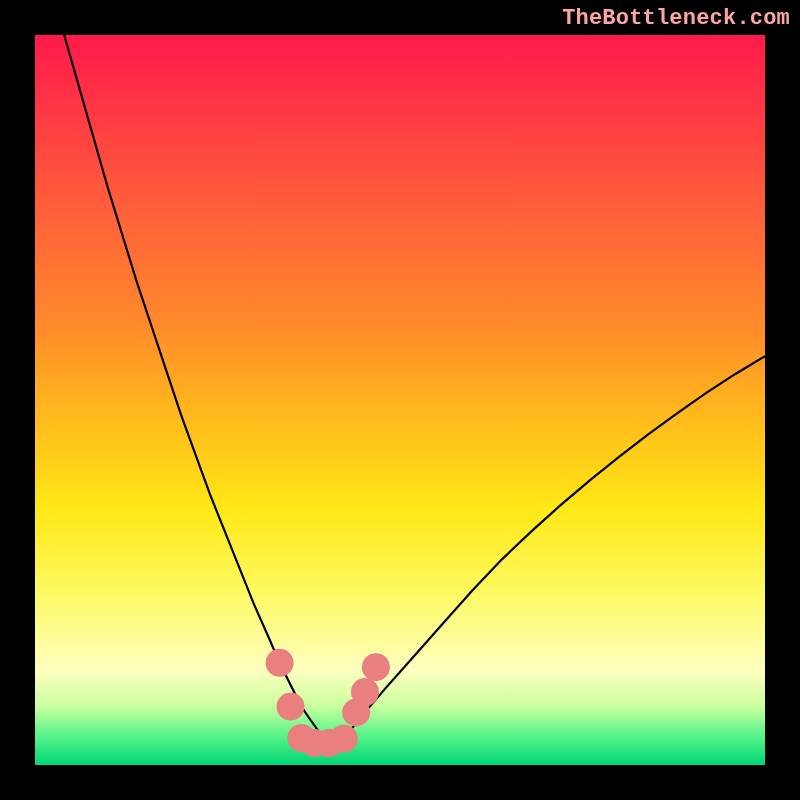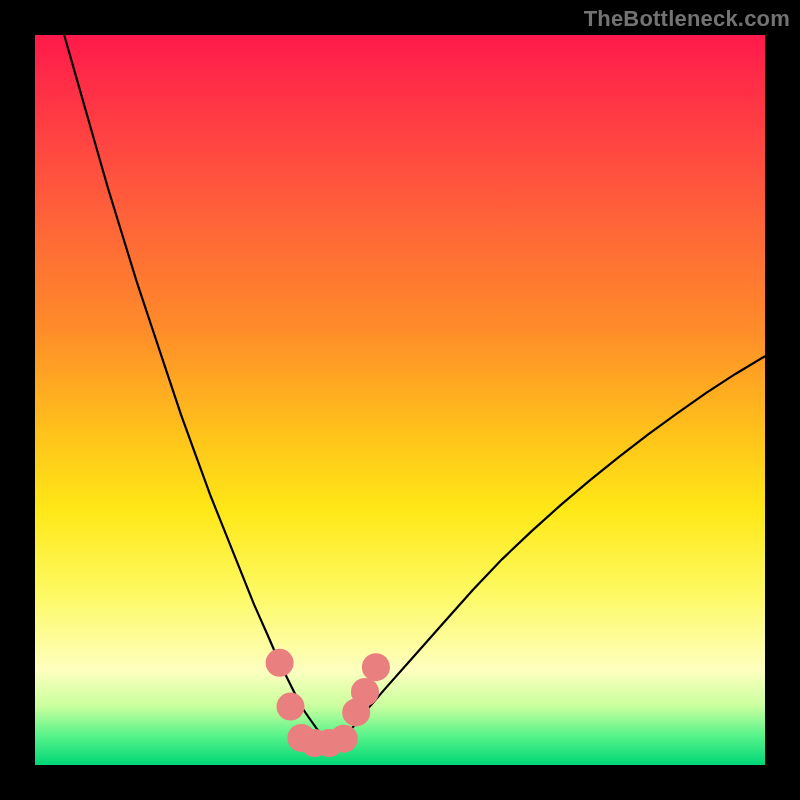--- a/index.html
+++ b/index.html
@@ -33,24 +33,24 @@
       #fdf95f 76%,
       #feffbf 87%,
       #c8ff9e 92%,
       #57f38a 96%,
       #00d676 100%);
   }
   .watermark {
     position: absolute;
     top: 6px;
     right: 10px;
-    font-family: Liberation Sans, sans-serif;
+    font-family: Liberation Mono, monospace;
     font-size: 22px;
     font-weight: 600;
-    color: #737373;
+    color: #fca5a5;
     letter-spacing: 0.2px;
   }
   svg.curve {
     position: absolute;
     left: 0;
     top: 0;
     width: 730px;
     height: 730px;
     overflow: visible;
   }

